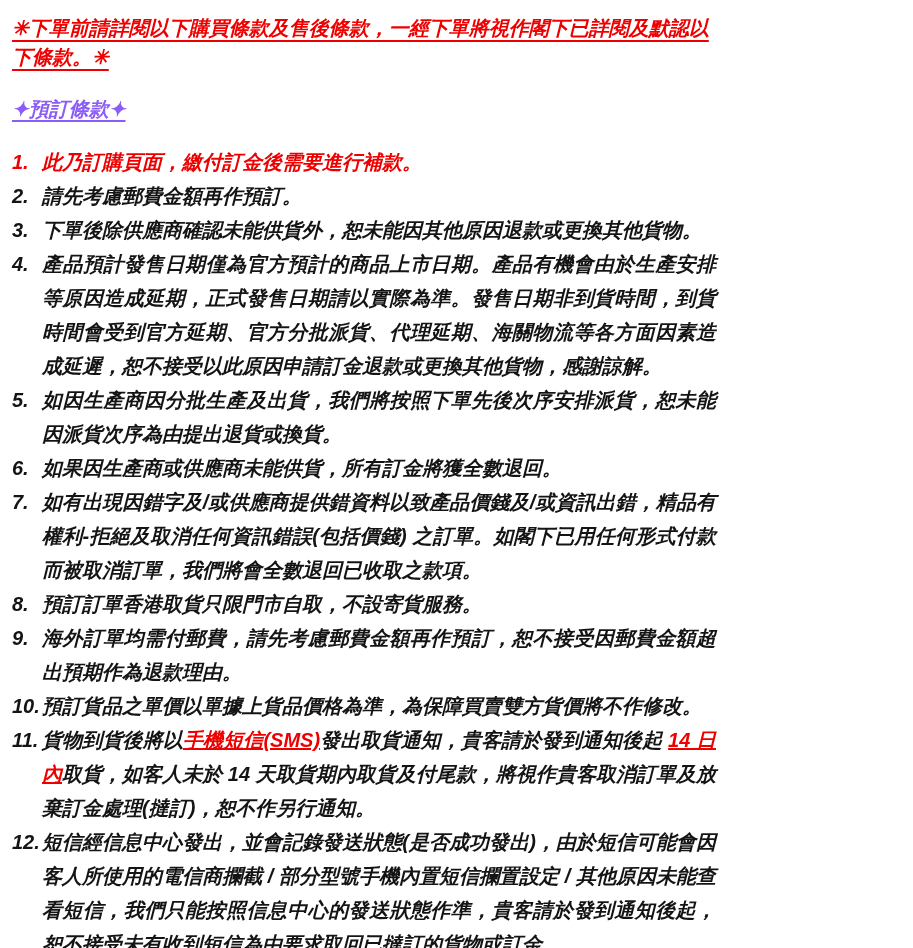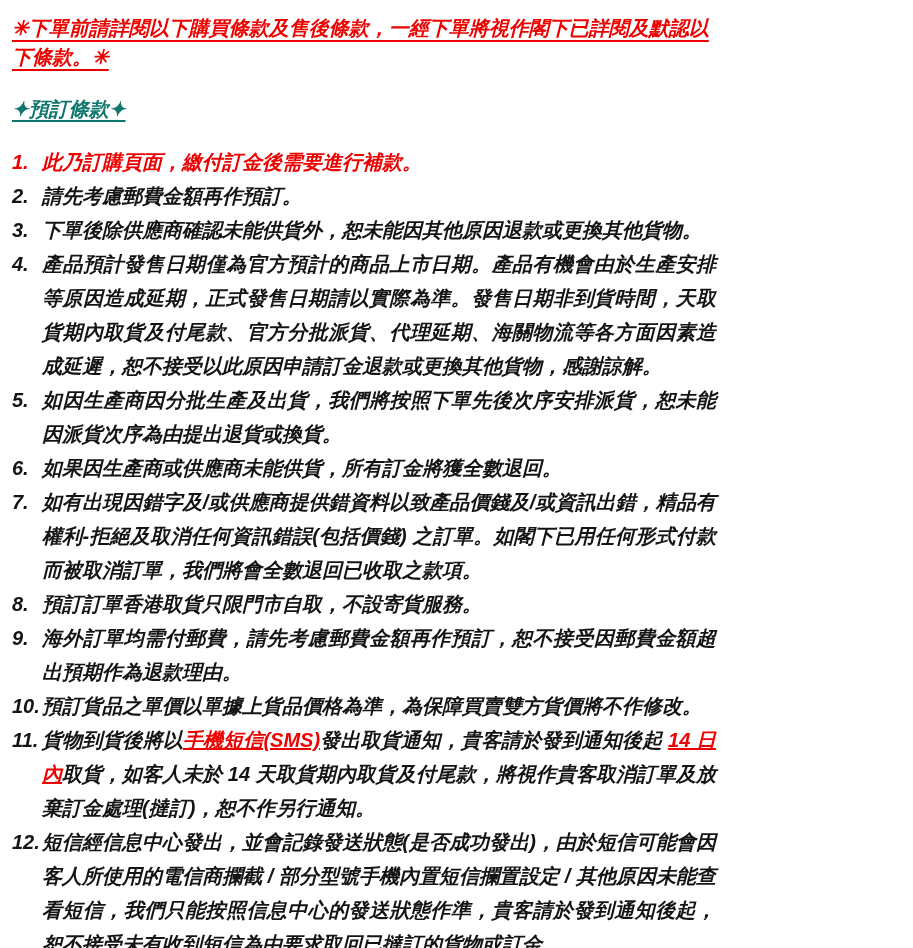--- a/index.html
+++ b/index.html
@@ -24,21 +24,21 @@
     color: #ee0000;
     font-size: 20px;
     line-height: 1.45;
     text-decoration: underline;
     text-decoration-thickness: 2px;
     text-underline-offset: 5px;
   }
   .section-title {
     display: inline-block;
     margin: 24px 0 0 0;
-    color: #0f766e;
+    color: #8b5cf6;
     font-size: 20px;
     text-decoration: underline;
     text-decoration-thickness: 2px;
     text-underline-offset: 4px;
   }
   ol.terms {
     list-style: none;
     margin: 22px 0 0 0;
     padding: 0;
     font-size: 20px;
@@ -86,21 +86,21 @@
       <span class="txt">請先考慮郵費金額再作預訂。</span>
     </li>
 
     <li>
       <span class="num">3.</span>
       <span class="txt">下單後除供應商確認未能供貨外，恕未能因其他原因退款或更換其他貨物。</span>
     </li>
 
     <li>
       <span class="num">4.</span>
-      <span class="txt">產品預計發售日期僅為官方預計的商品上市日期。產品有機會由於生產安排等原因造成延期，正式發售日期請以實際為準。發售日期非到貨時間，天取貨期內取貨及付尾款、官方分批派貨、代理延期、海關物流等各方面因素造成延遲，恕不接受以此原因申請訂金退款或更換其他貨物，感謝諒解。</span>
+      <span class="txt">產品預計發售日期僅為官方預計的商品上市日期。產品有機會由於生產安排等原因造成延期，正式發售日期請以實際為準。發售日期非到貨時間，到貨時間會受到官方延期、官方分批派貨、代理延期、海關物流等各方面因素造成延遲，恕不接受以此原因申請訂金退款或更換其他貨物，感謝諒解。</span>
     </li>
 
     <li>
       <span class="num">5.</span>
       <span class="txt">如因生產商因分批生產及出貨，我們將按照下單先後次序安排派貨，恕未能因派貨次序為由提出退貨或換貨。</span>
     </li>
 
     <li>
       <span class="num">6.</span>
       <span class="txt">如果因生產商或供應商未能供貨，所有訂金將獲全數退回。</span>

